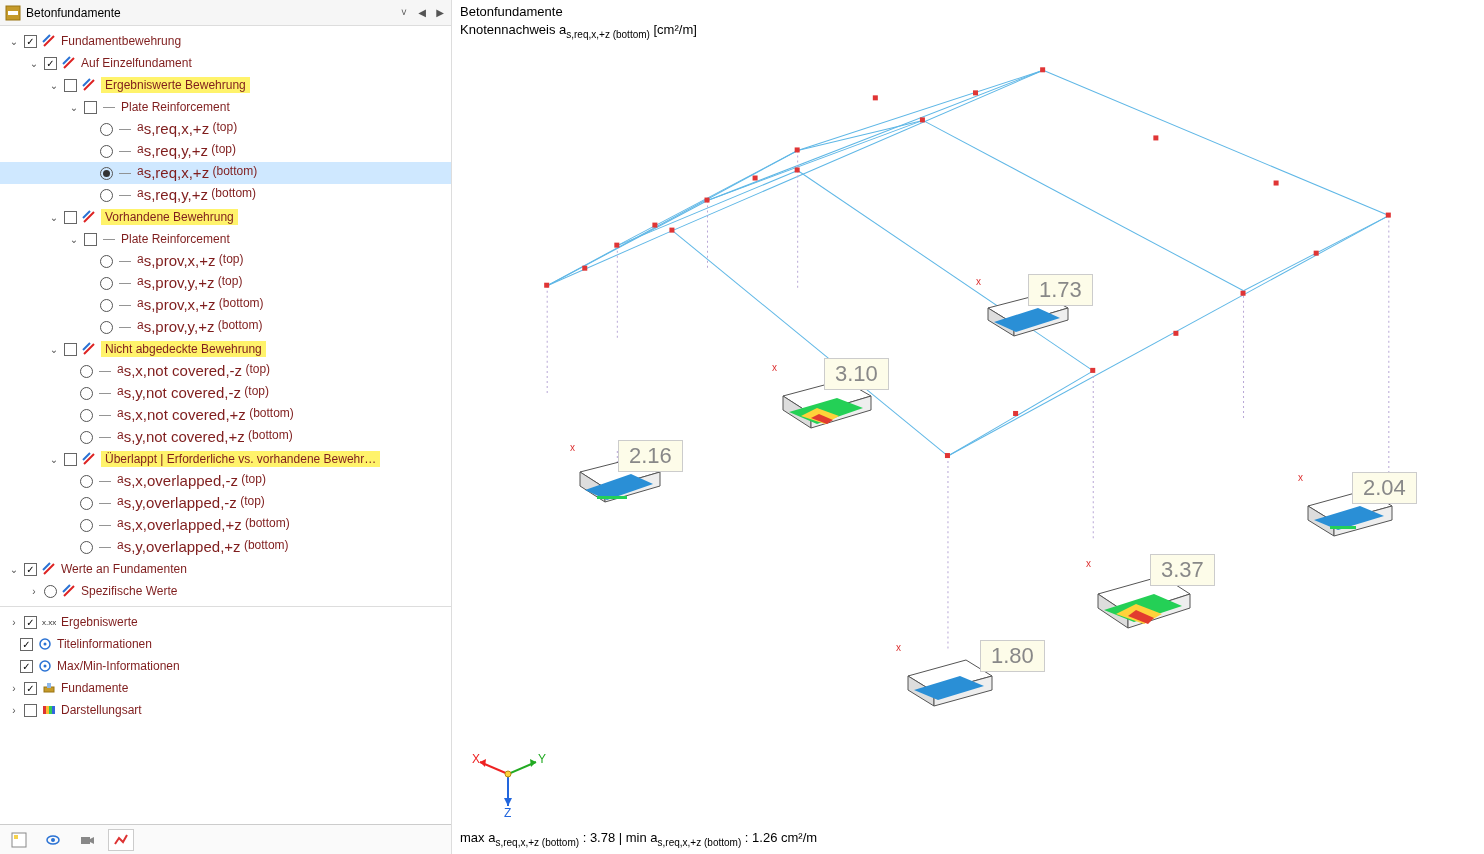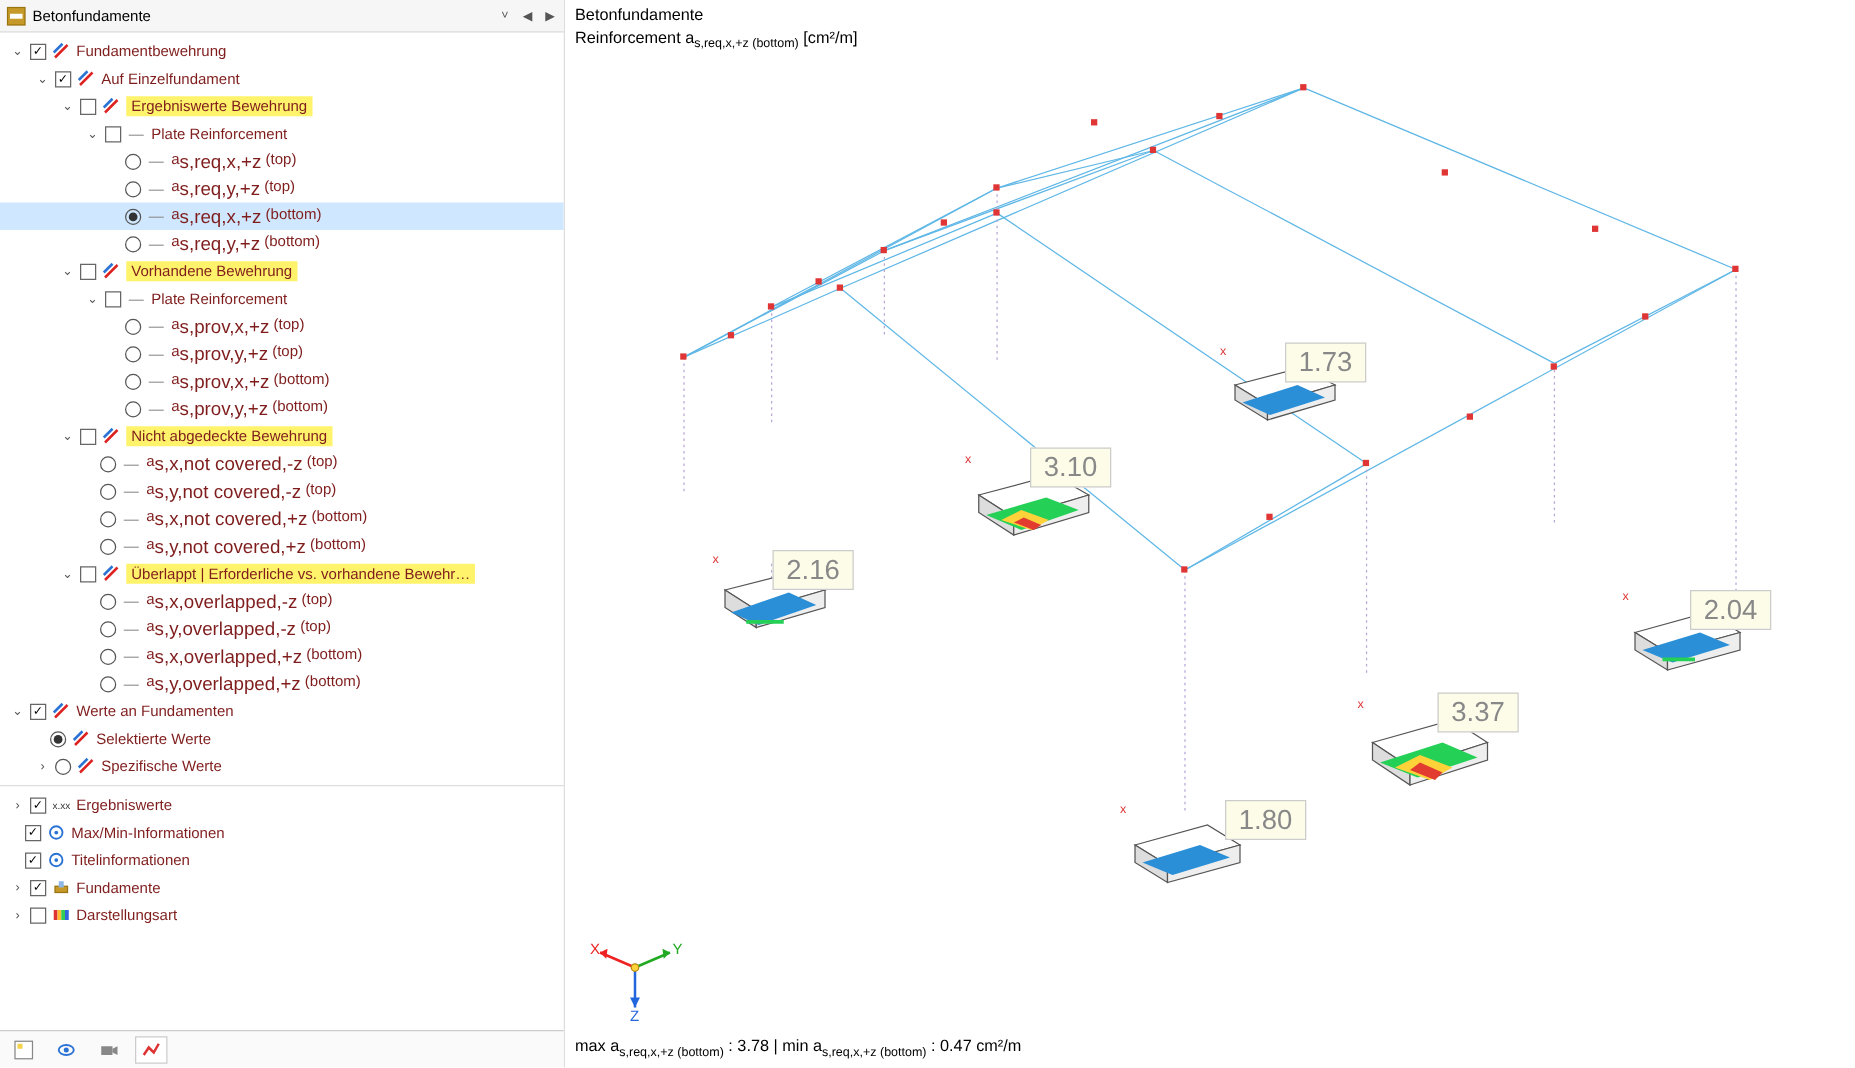--- a/index.html
+++ b/index.html
@@ -380,31 +380,20 @@
       <span class="chk checked"></span>
       <span class="ico">
           <svg width="14" height="14">
             <line x1="2" y1="12" x2="12" y2="2" stroke="#d22" stroke-width="2"></line>
             <line x1="1" y1="8" x2="8" y2="1" stroke="#2a72d4" stroke-width="2"></line>
           </svg>
         </span>
       <span class="lbl">Werte an Fundamenten</span>
     </div>
     <div class="row">
-      <span class="indent" style="width:36px"></span>
-      <span class="radio on"></span>
-      <span class="ico">
-          <svg width="14" height="14">
-            <line x1="2" y1="12" x2="12" y2="2" stroke="#d22" stroke-width="2"></line>
-            <line x1="1" y1="8" x2="8" y2="1" stroke="#2a72d4" stroke-width="2"></line>
-          </svg>
-        </span>
-      <span class="lbl">Selektierte Werte</span>
-    </div>
-    <div class="row">
       <span class="indent" style="width:24px"></span>
       <span class="twisty">›</span>
       <span class="radio"></span>
       <span class="ico">
           <svg width="14" height="14">
             <line x1="2" y1="12" x2="12" y2="2" stroke="#d22" stroke-width="2"></line>
             <line x1="1" y1="8" x2="8" y2="1" stroke="#2a72d4" stroke-width="2"></line>
           </svg>
         </span>
       <span class="lbl">Spezifische Werte</span>
@@ -425,32 +414,32 @@
     </div>
     <div class="row">
       <span class="indent" style="width:16px"></span>
       <span class="chk checked"></span>
       <span class="ico">
           <svg width="14" height="14">
             <circle cx="7" cy="7" r="5" fill="none" stroke="#2a72d4" stroke-width="1.5"></circle>
             <circle cx="7" cy="7" r="1.5" fill="#2a72d4"></circle>
           </svg>
         </span>
-      <span class="lbl">Max/Min-Informationen</span>
+      <span class="lbl">Titelinformationen</span>
     </div>
     <div class="row">
       <span class="indent" style="width:16px"></span>
       <span class="chk checked"></span>
       <span class="ico">
           <svg width="14" height="14">
             <circle cx="7" cy="7" r="5" fill="none" stroke="#2a72d4" stroke-width="1.5"></circle>
             <circle cx="7" cy="7" r="1.5" fill="#2a72d4"></circle>
           </svg>
         </span>
-      <span class="lbl">Titelinformationen</span>
+      <span class="lbl">Max/Min-Informationen</span>
     </div>
     <div class="row">
       <span class="indent" style="width:4px"></span>
       <span class="twisty">›</span>
       <span class="chk checked"></span>
       <span class="ico">
           <svg width="14" height="14">
             <rect x="2" y="6" width="10" height="5" fill="#c59a2a" stroke="#9a7412"></rect>
             <rect x="5" y="2" width="4" height="5" fill="#8fb8e8"></rect>
           </svg>
@@ -498,21 +487,21 @@
           <polyline points="2,12 6,6 10,10 14,3" fill="none" stroke="#d33" stroke-width="2"></polyline>
         </svg>
       </span>
   </div>
 
 </div>
 
 <div class="viewport">
   <div class="vp-title">Betonfundamente</div>
   <div class="vp-subtitle">
-    <span>Reinforcement a</span><sub>s,req,x,+z (bottom)</sub><span> [cm²/m]</span>
+    <span>Knotennachweis a</span><sub>s,req,x,+z (bottom)</sub><span> [cm²/m]</span>
   </div>
 
   <div class="scene">
     <svg viewBox="0 0 1030 760">
 
       <g stroke="#5fb7e6" stroke-width="1" fill="none">
 
         <line x1="590" y1="20" x2="220" y2="180"></line>
 
         <line x1="345" y1="100" x2="95" y2="235"></line>
@@ -658,15 +647,15 @@
       <line x1="40" y1="40" x2="40" y2="72" stroke="#26d" stroke-width="2"></line>
         <polygon points="40,72 36,64 44,64" fill="#26d"></polygon>
       <circle cx="40" cy="40" r="3" fill="#ffd23a" stroke="#b48a12"></circle>
     </svg>
     <div style="position:absolute;top:18px;left:4px;font-size:12px;color:#e22">X</div>
     <div style="position:absolute;top:18px;right:2px;font-size:12px;color:#2a2">Y</div>
     <div style="position:absolute;bottom:-6px;left:36px;font-size:12px;color:#26d">Z</div>
   </div>
 
   <div class="statusbar">
-    <span>max a</span><sub>s,req,x,+z (bottom)</sub><span> : 3.78 | min a</span><sub>s,req,x,+z (bottom)</sub><span> : 0.47 cm²/m</span>
+    <span>max a</span><sub>s,req,x,+z (bottom)</sub><span> : 3.78 | min a</span><sub>s,req,x,+z (bottom)</sub><span> : 1.26 cm²/m</span>
   </div>
 </div>
 
 </body></html>

